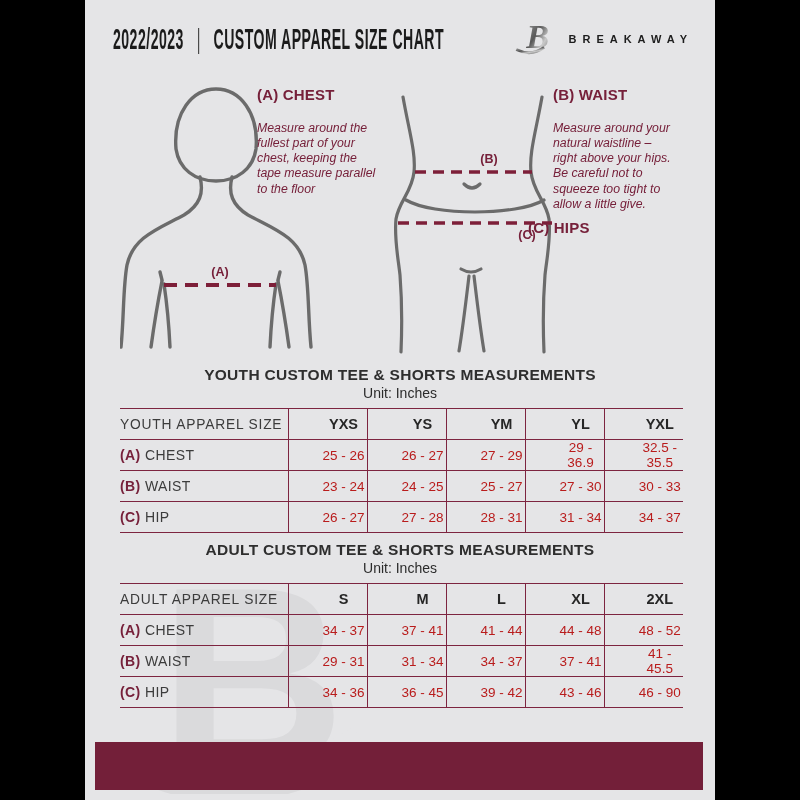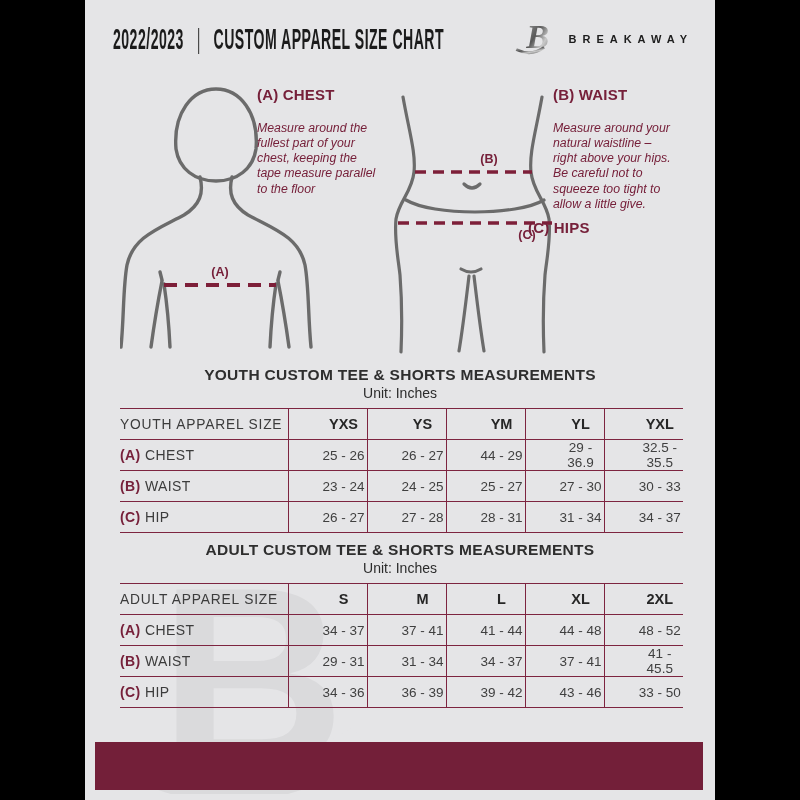--- a/index.html
+++ b/index.html
@@ -50,21 +50,21 @@
   #youth-table { top:408px; } #adult-table { top:583px; }
   .size-table td {
     border-top:1.5px solid #7d2440; border-bottom:1.5px solid #7d2440;
     height:30px; padding:0; vertical-align:middle;
   }
   .size-table td + td { border-left:1.5px solid #7d2440;padding-left:32px; }
   .row-label { padding-left:18px; font-size:14px; color:#3c3c3c; letter-spacing:0.4px; text-align:left; }
   .row-label .pfx { color:#76203a; font-weight:700; }
   .apparel-size-label { padding-left:18px; font-size:13.8px; color:#3c3c3c; letter-spacing:0.8px; text-align:left; }
   .size-head { text-align:center; font-weight:700; font-size:14.5px; color:#262626; }
-  .val-cell  { text-align:center; font-size:13.5px; color:#404040; }
+  .val-cell  { text-align:center; font-size:13.5px; color:#b91c1c; }
 
   
   .footer-bar { position:absolute; left:10px; right:12px; top:742px; height:48px; background:#731f39; z-index:3; }
   .watermark  { position:absolute; left:70px; top:552px; z-index:0; }
 </style>
 </head>
 <body>
 
 <div class="page">
 
@@ -180,21 +180,21 @@
         <td class="size-head">YL</td>
         <td class="size-head">YXL</td>
       </tr>
       <tr>
         <td class="row-label">
           <span class="pfx">(A)</span>
           <span>CHEST</span>
         </td>
         <td class="val-cell">25 - 26</td>
         <td class="val-cell">26 - 27</td>
-        <td class="val-cell">44 - 29</td>
+        <td class="val-cell">27 - 29</td>
         <td class="val-cell">29 - 36.9</td>
         <td class="val-cell">32.5 - 35.5</td>
       </tr>
       <tr>
         <td class="row-label">
           <span class="pfx">(B)</span>
           <span>WAIST</span>
         </td>
         <td class="val-cell">23 - 24</td>
         <td class="val-cell">24 - 25</td>
@@ -258,22 +258,22 @@
         <td class="val-cell">34 - 37</td>
         <td class="val-cell">37 - 41</td>
         <td class="val-cell">41 - 45.5</td>
       </tr>
       <tr>
         <td class="row-label">
           <span class="pfx">(C)</span>
           <span>HIP</span>
         </td>
         <td class="val-cell">34 - 36</td>
-        <td class="val-cell">36 - 39</td>
+        <td class="val-cell">36 - 45</td>
         <td class="val-cell">39 - 42</td>
         <td class="val-cell">43 - 46</td>
-        <td class="val-cell">33 - 50</td>
+        <td class="val-cell">46 - 90</td>
       </tr>
     </tbody>
   </table>
 
   <div class="footer-bar"></div>
 </div>
 
 </body></html>

